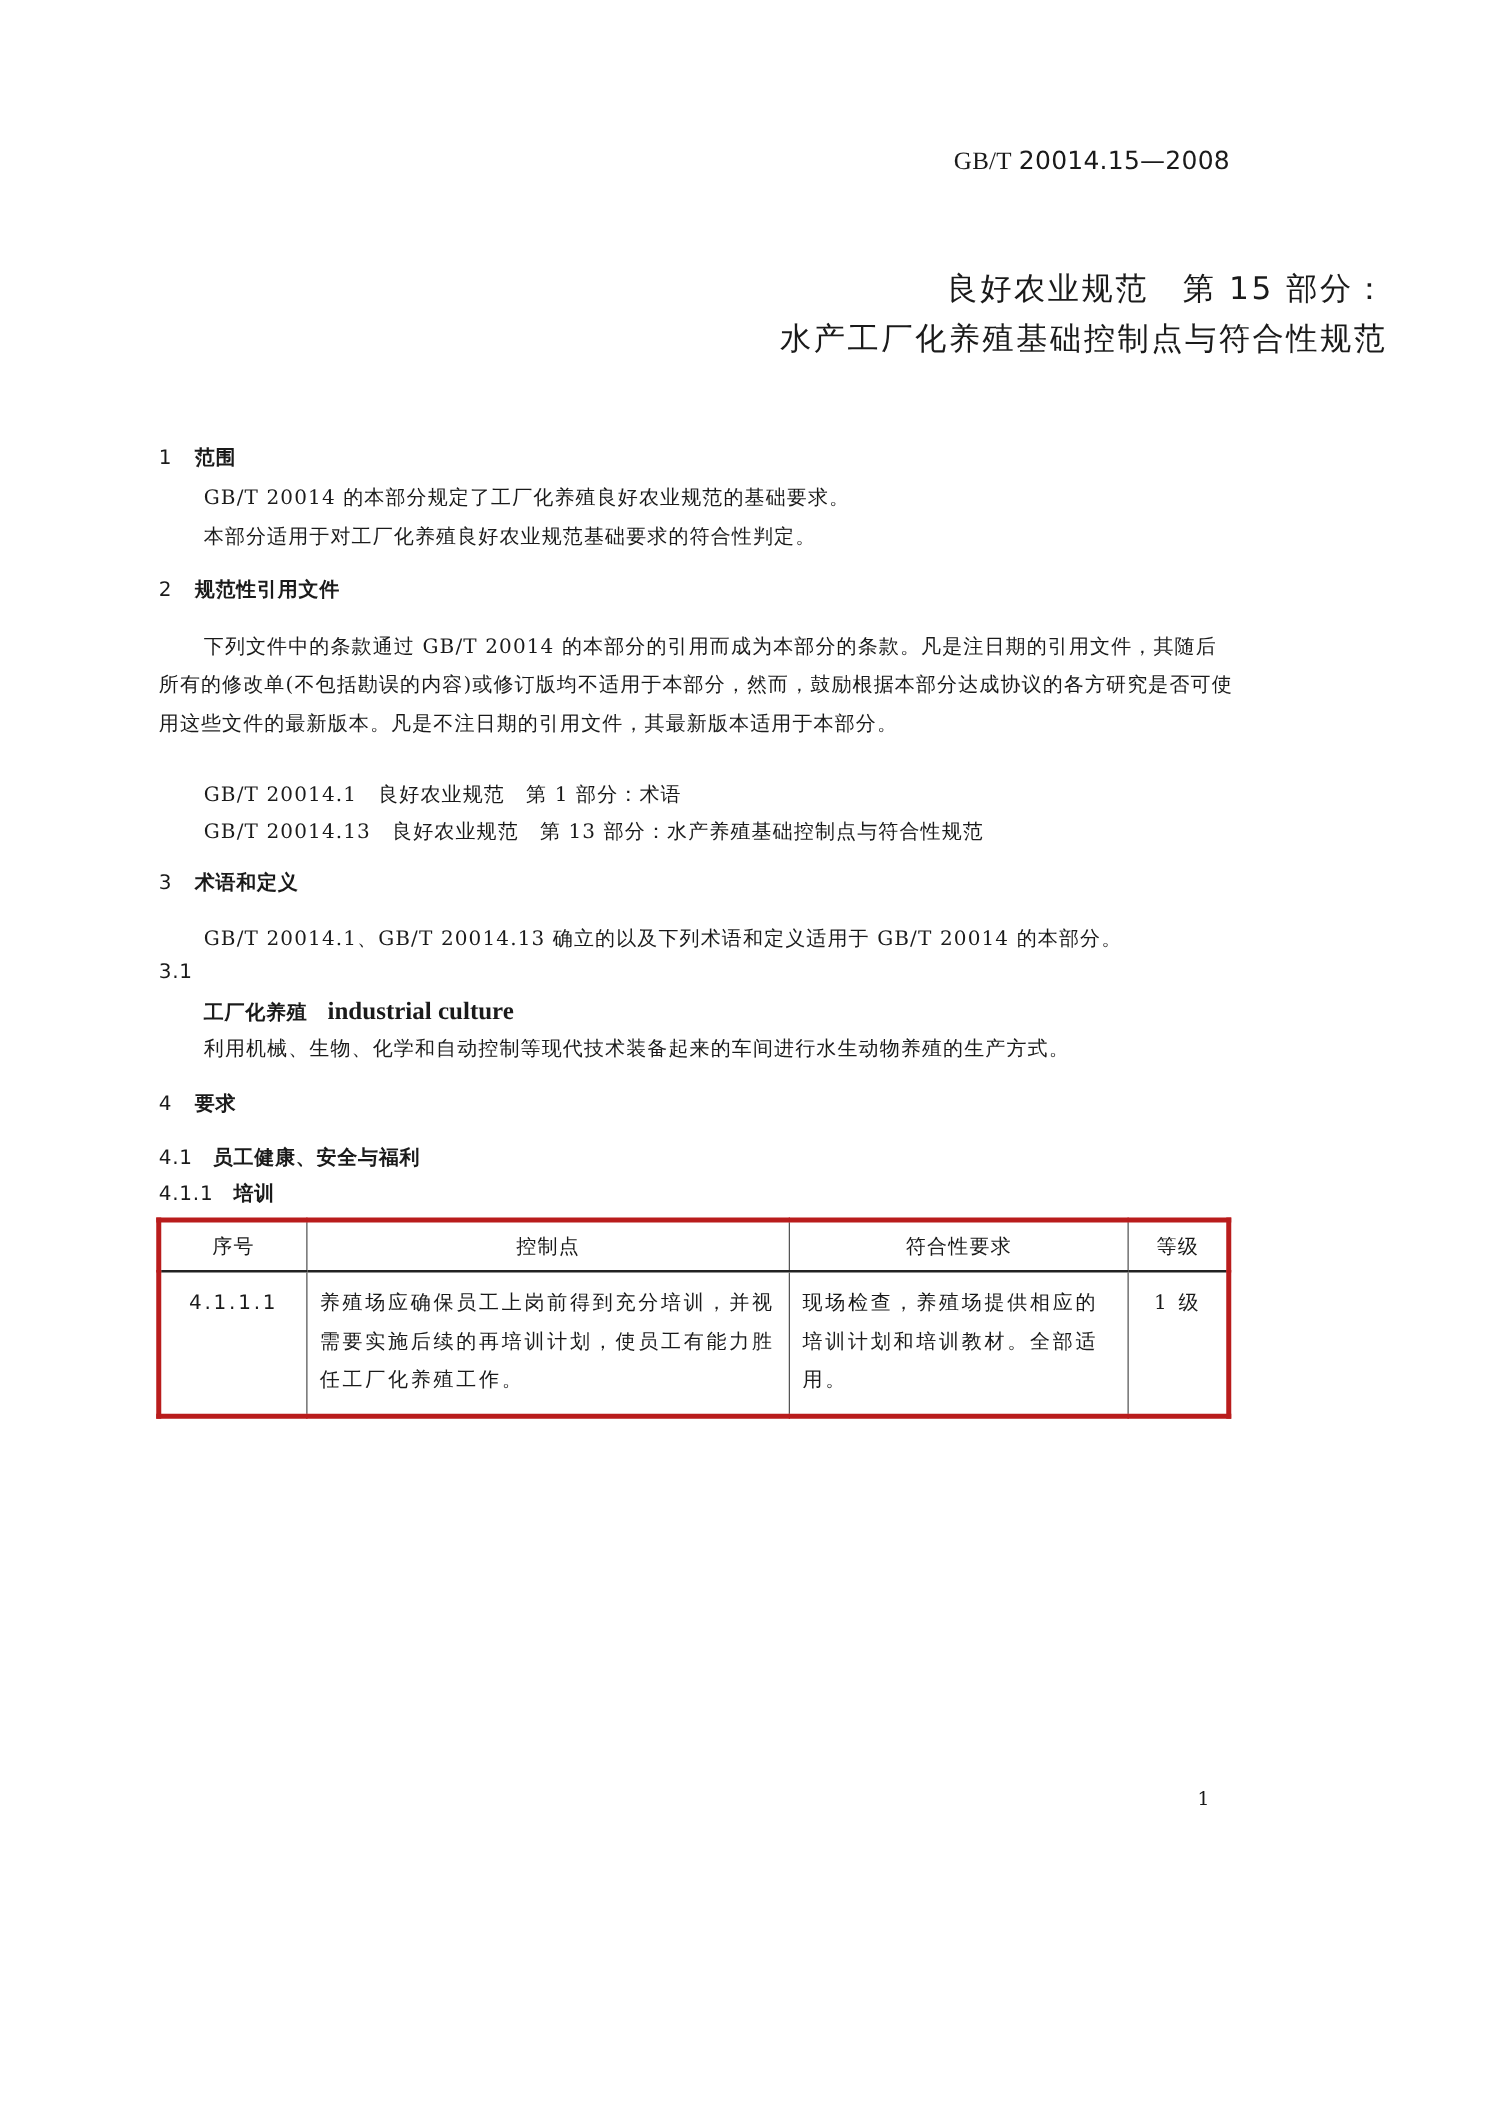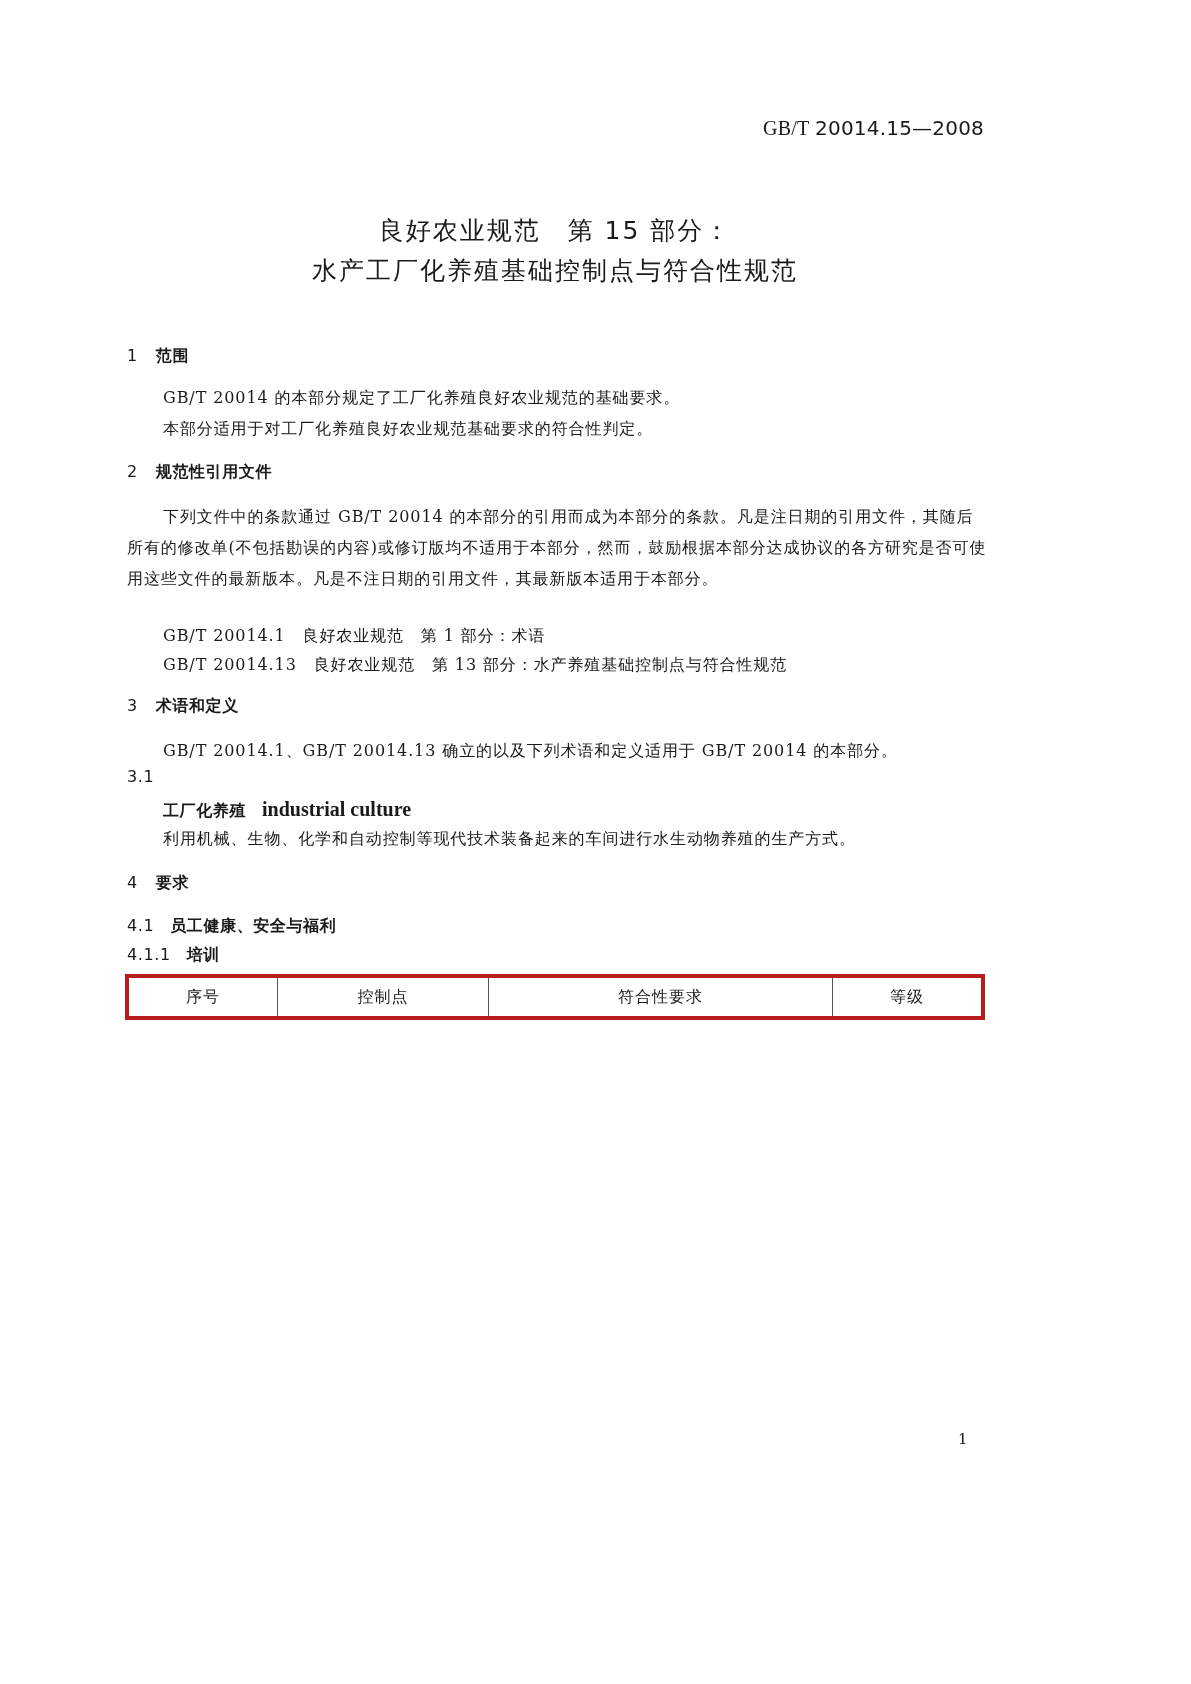--- a/index.html
+++ b/index.html
@@ -30,21 +30,21 @@
       font-size: 20px;
     }
     .std-code .num {
       font-family: "DejaVu Sans", "Liberation Sans", sans-serif;
       font-size: 20px;
     }
 
     .title {
       left: 0;
       width: 1110px;
-      text-align: center;
+      text-align: right;
       font-size: 25px;
       letter-spacing: 2px;
       white-space: nowrap;
     }
     .title1 { top: 214px; }
     .title2 { top: 254px; }
 
     .heading {
       left: 127px;
       font-size: 16px;
@@ -138,21 +138,21 @@
 <body>
 
 <div class="abs std-code">
   <span class="prefix">GB/T</span>
   <span class="num">20014.15—2008</span>
 </div>
 
 <div class="abs title title1">良好农业规范　第 15 部分：</div>
 <div class="abs title title2">水产工厂化养殖基础控制点与符合性规范</div>
 
-<div class="abs heading" style="top:346px;text-align:center;">
+<div class="abs heading" style="top:356px;text-align:center;">
   <span class="hnum">1</span><span>范围</span>
 </div>
 <div class="abs para single" style="top:382px;">GB/T 20014 的本部分规定了工厂化养殖良好农业规范的基础要求。</div>
 <div class="abs para single" style="top:413px;">本部分适用于对工厂化养殖良好农业规范基础要求的符合性判定。</div>
 
 <div class="abs heading" style="top:462px;">
   <span class="hnum">2</span><span>规范性引用文件</span>
 </div>
 <div class="abs para indent" style="top:501px;">下列文件中的条款通过 GB/T 20014 的本部分的引用而成为本部分的条款。凡是注日期的引用文件，其随后所有的修改单(不包括勘误的内容)或修订版均不适用于本部分，然而，鼓励根据本部分达成协议的各方研究是否可使用这些文件的最新版本。凡是不注日期的引用文件，其最新版本适用于本部分。</div>
 <div class="abs para single" style="top:620px;">GB/T 20014.1　良好农业规范　第 1 部分：术语</div>
@@ -181,16 +181,22 @@
 <table class="cp-table">
   <thead>
     <tr>
       <th>序号</th>
       <th>控制点</th>
       <th>符合性要求</th>
       <th>等级</th>
     </tr>
   </thead>
   <tbody>
+    <tr>
+      <td class="col-id">4.1.1.1</td>
+      <td class="col-cp">养殖场应确保员工上岗前得到充分培训，并视需要实施后续的再培训计划，使员工有能力胜任工厂化养殖工作。</td>
+      <td class="col-req">现场检查，养殖场提供相应的培训计划和培训教材。全部适用。</td>
+      <td class="col-lvl">1 级</td>
+    </tr>
   </tbody>
 </table>
 
 <div class="abs page-num">1</div>
 
 </body></html>

